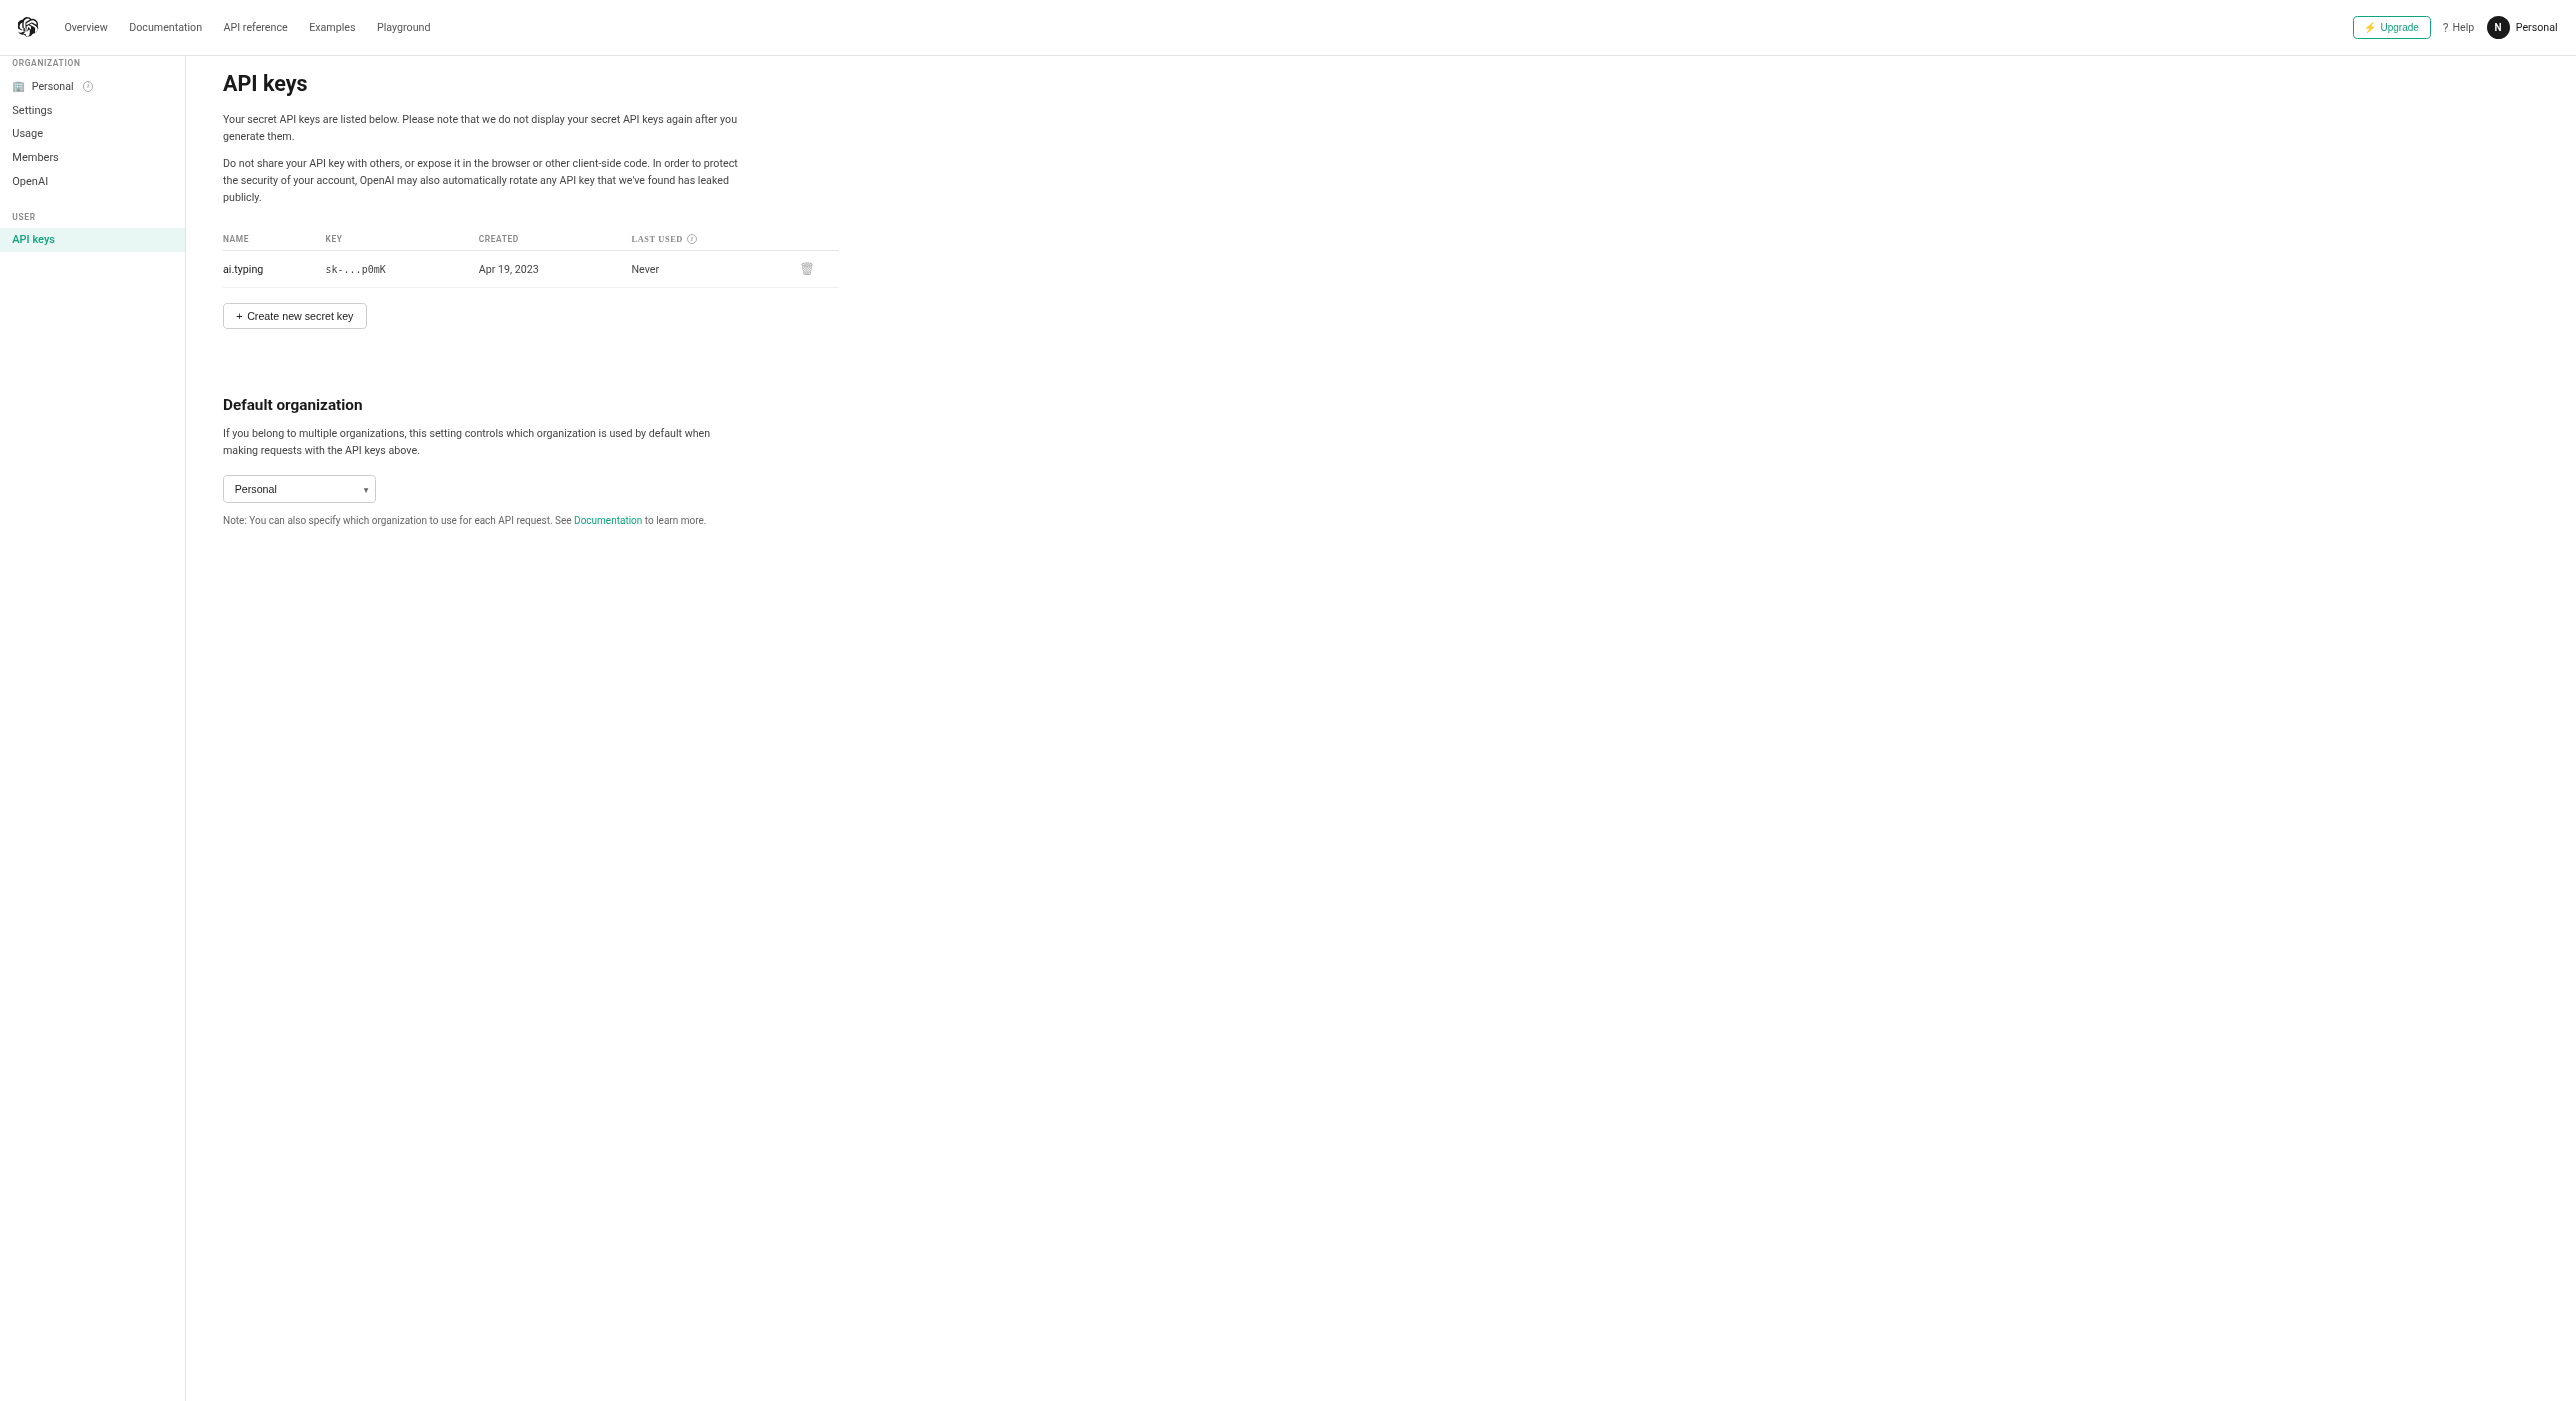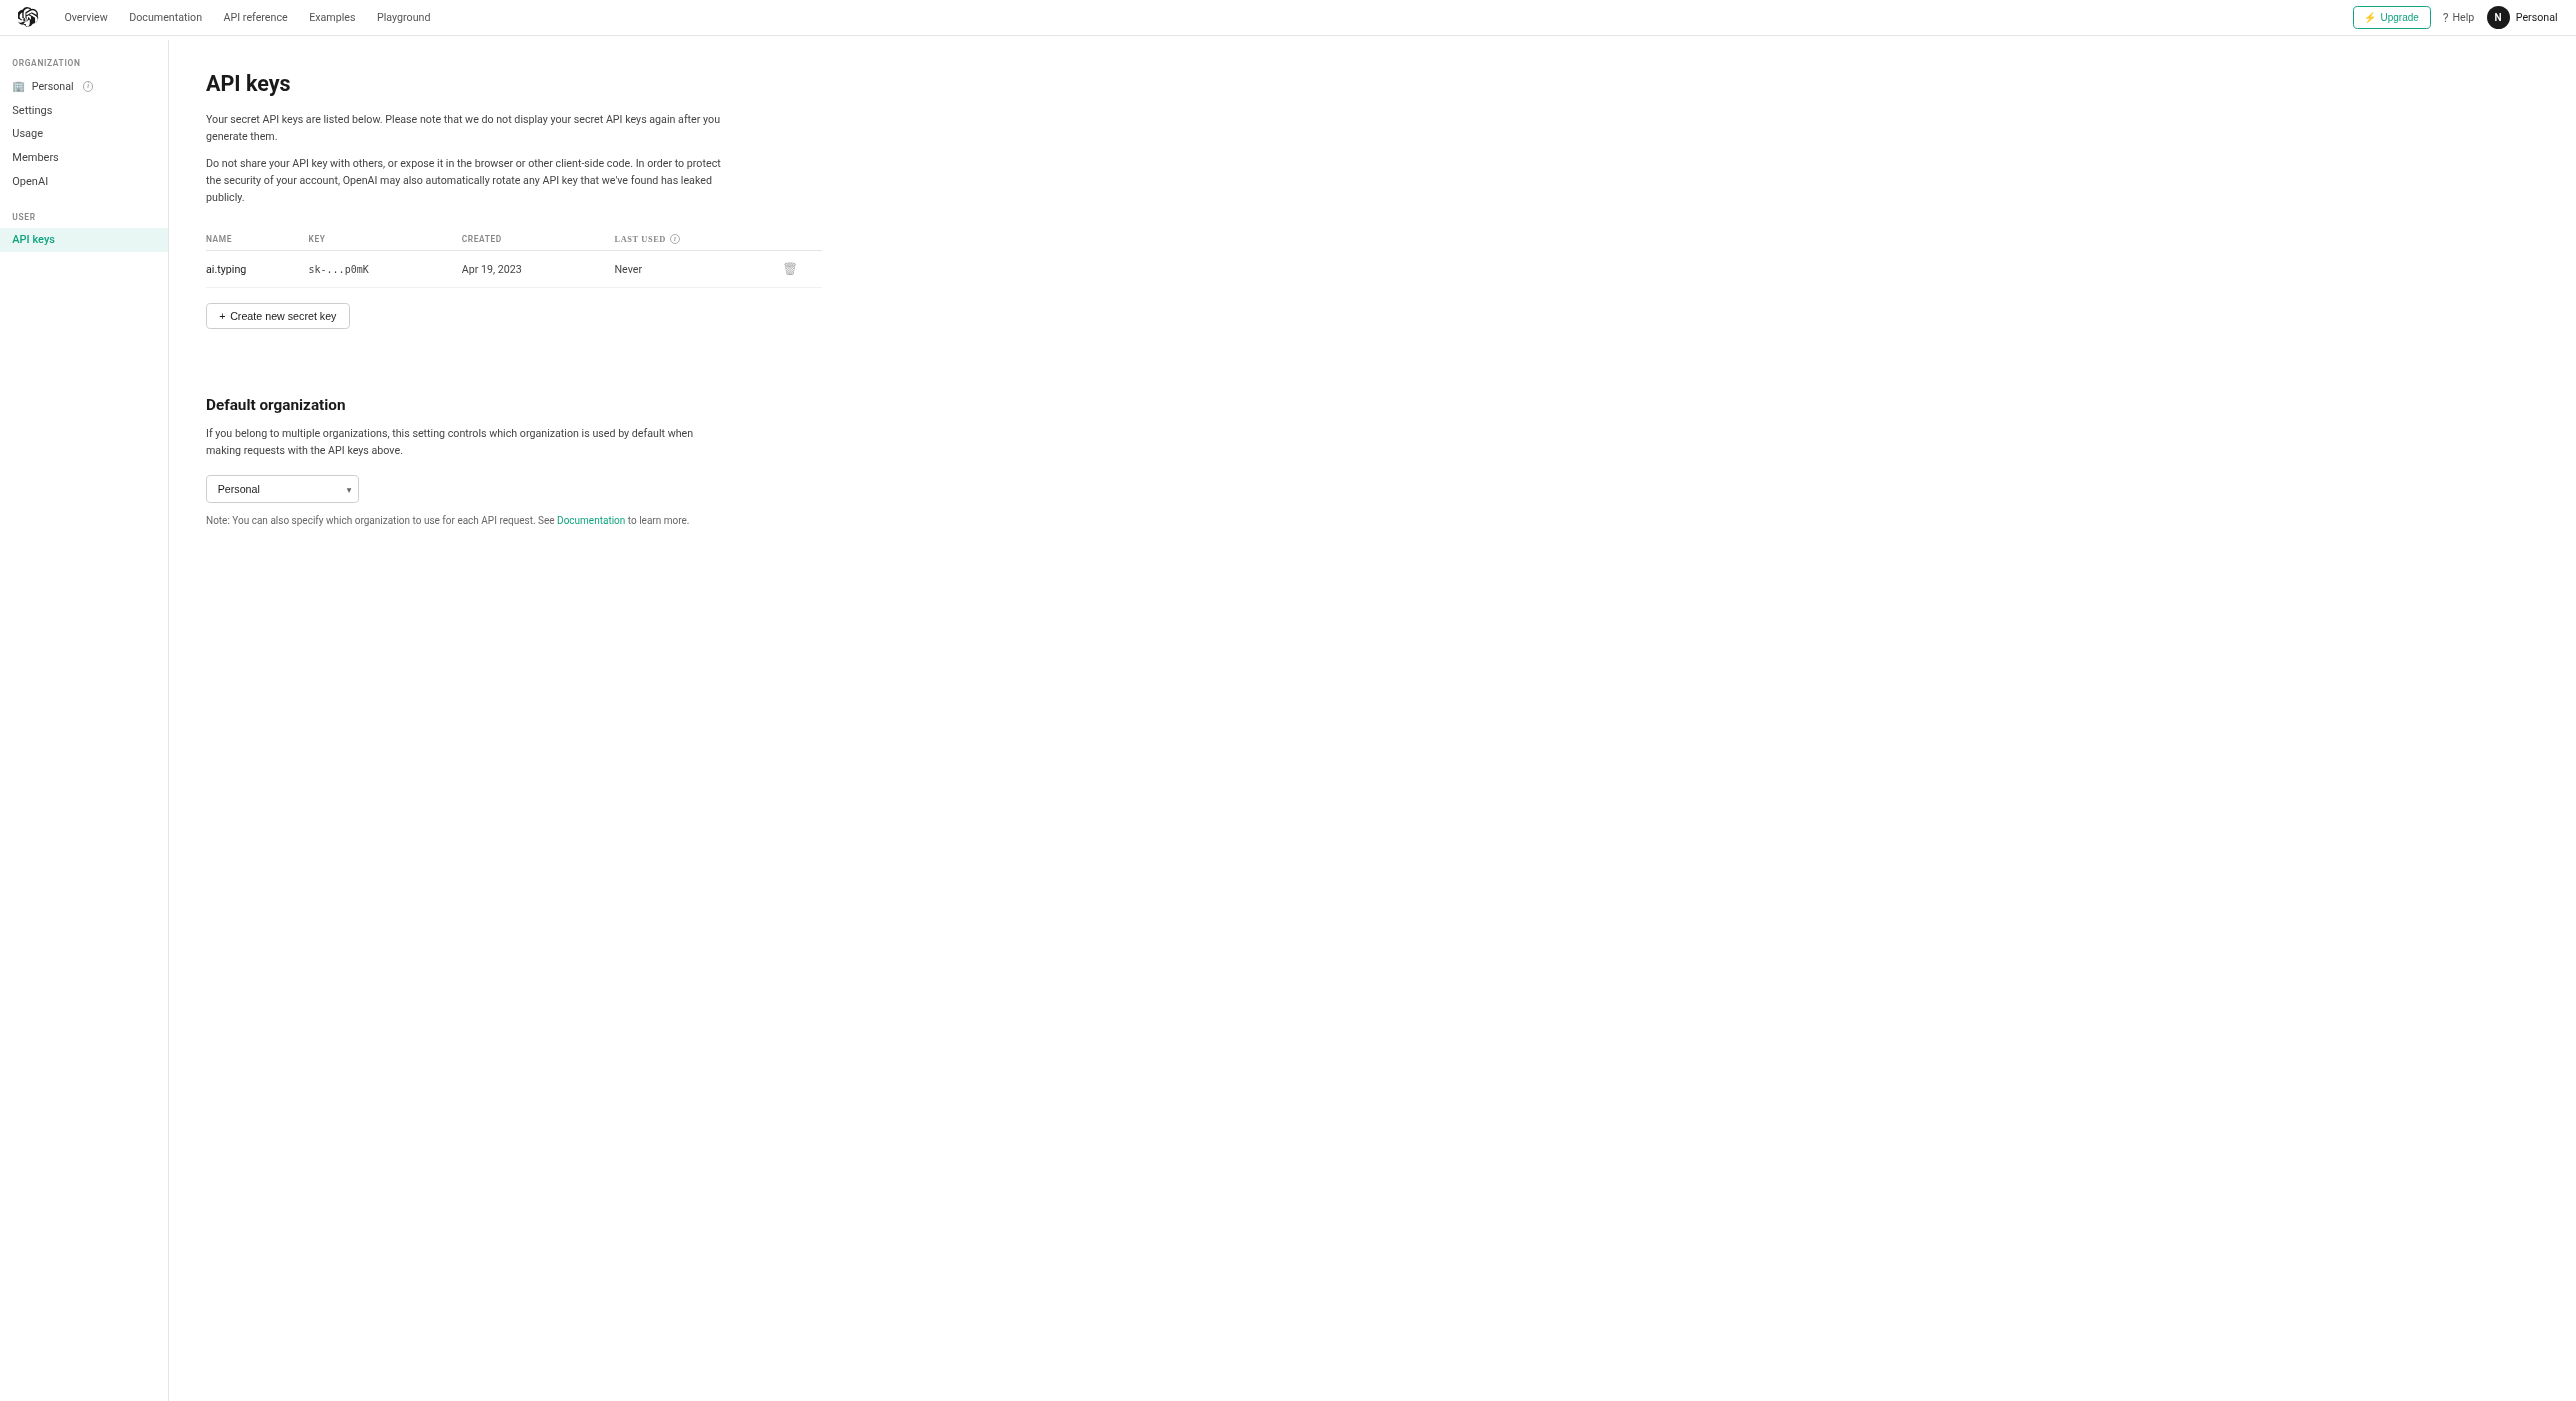--- a/index.html
+++ b/index.html
@@ -2,21 +2,21 @@
 <html style="font-size:12.3px"><head>
   <meta charset="utf-8">
   <style>
     * { box-sizing: border-box; margin: 0; padding: 0; }
     body { font-family: -apple-system, BlinkMacSystemFont, 'Segoe UI', Roboto, sans-serif; font-size: 10.7px; color: #1a1a1a; background: #fff; }
 
     
     .top-nav {
       display: flex;
       align-items: center;
-      height: 36px;
+      height: 56px;
       border-bottom: 0.8px solid #e5e5e5;
       padding: 0 18.4px;
       position: fixed;
       top: 0; left: 0; right: 0;
       background: #fff;
       z-index: 100;
     }
     .nav-logo {
       width: 21.5px;
       height: 21.5px;
@@ -78,21 +78,21 @@
 
     
     .layout {
       display: flex;
       margin-top: 40px;
       min-height: calc(100vh - 40px);
     }
 
     
     .sidebar {
-      width: 169px;
+      width: 186px;
       border-right: 0.8px solid #e5e5e5;
       padding: 18.4px 0;
       flex-shrink: 0;
       background: #fff;
     }
     .sidebar-section-title {
       font-size: 8.4px;
       font-weight: 600;
       color: #888;
       letter-spacing: 0.08em;

